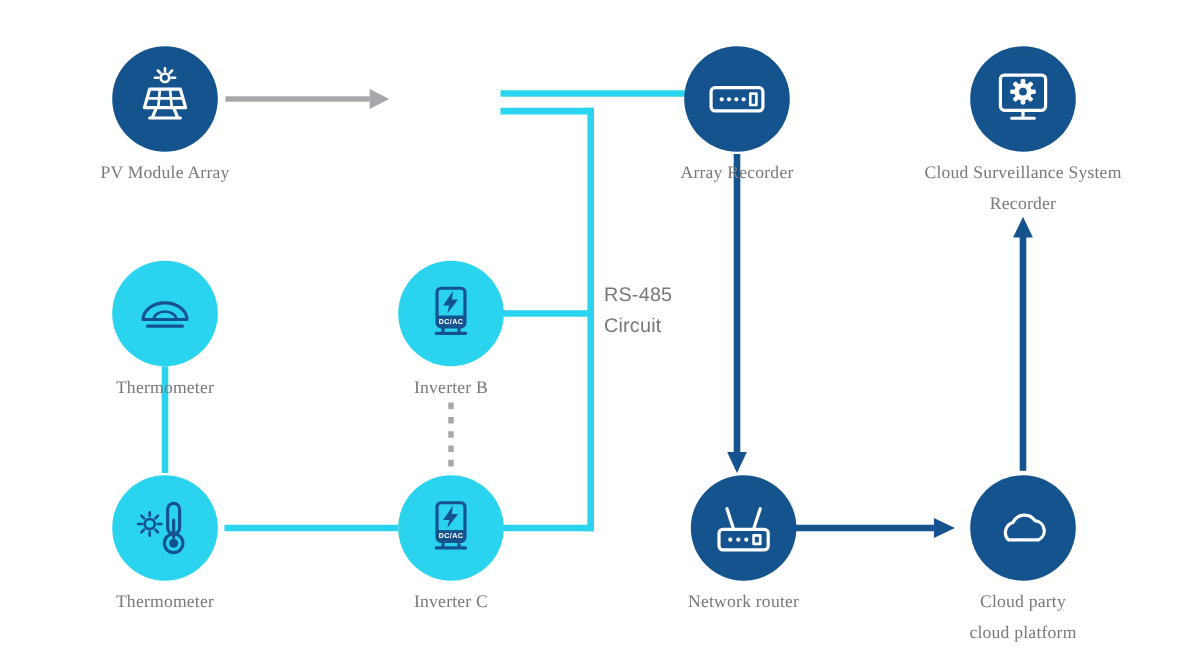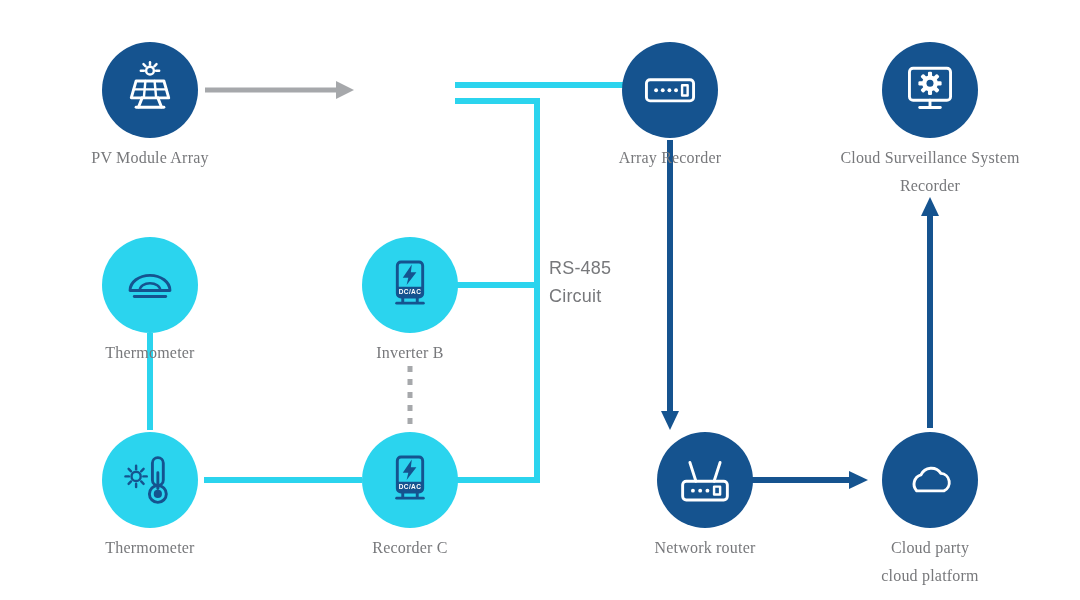--- a/index.html
+++ b/index.html
@@ -198,24 +198,24 @@
       <svg class="icon" viewBox="0 0 48 48">
         <rect class="st-b" x="13.5" y="5" width="21" height="29" rx="3"></rect>
         <path class="fl-b" d="M13.5 25.5 H34.5 V31 a3 3 0 0 1 -3 3 H16.5 a3 3 0 0 1 -3 -3 Z"></path>
         <polygon class="fl-b" points="25.5,7 18,18 22.6,18 21.2,24 29.3,13.4 24.7,13.4"></polygon>
         <text class="icon-text" x="24" y="31.6">DC/AC</text>
         <line class="st-b" x1="18" y1="34" x2="18" y2="38.5"></line>
         <line class="st-b" x1="30" y1="34" x2="30" y2="38.5"></line>
         <line class="st-b" x1="13" y1="39" x2="35" y2="39"></line>
       </svg>
     </div>
-    <div class="node-label">Recorder C</div>
-  </div>
-
-  <div class="node" style="left:657px;top:432px">
+    <div class="node-label">Inverter C</div>
+  </div>
+
+  <div class="node" style="left:628px;top:432px">
     <div class="circle blue">
       <svg class="icon" viewBox="0 0 48 48">
         <line class="st-w" x1="16.5" y1="25" x2="11.5" y2="9.5"></line>
         <line class="st-w" x1="31.5" y1="25" x2="36.5" y2="9.5"></line>
         <rect class="st-w" x="5.5" y="25" width="37" height="15.5" rx="3"></rect>
         <circle class="fl-w" cx="14" cy="32.8" r="1.6"></circle>
         <circle class="fl-w" cx="20" cy="32.8" r="1.6"></circle>
         <circle class="fl-w" cx="26" cy="32.8" r="1.6"></circle>
         <rect class="st-w2" x="31.5" y="29.5" width="5" height="6.5"></rect>
       </svg>

